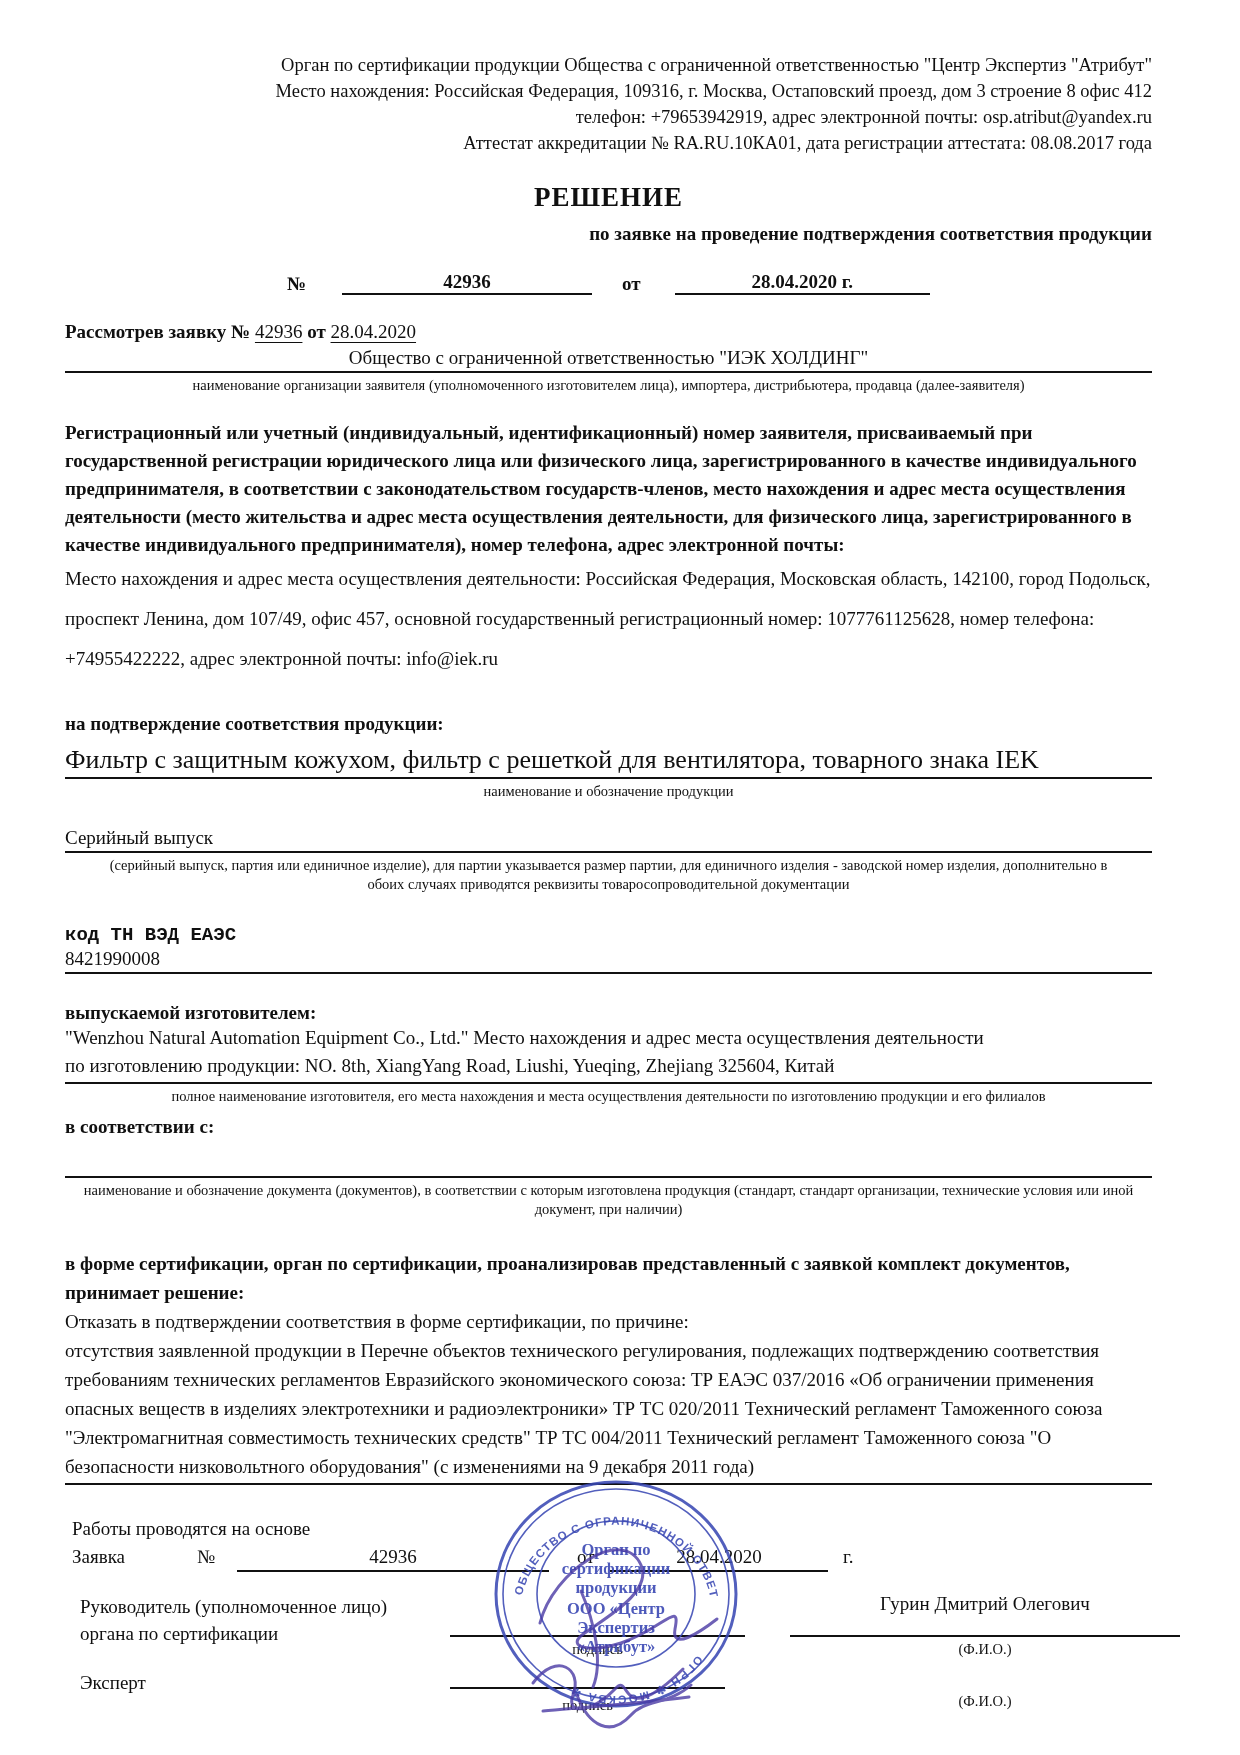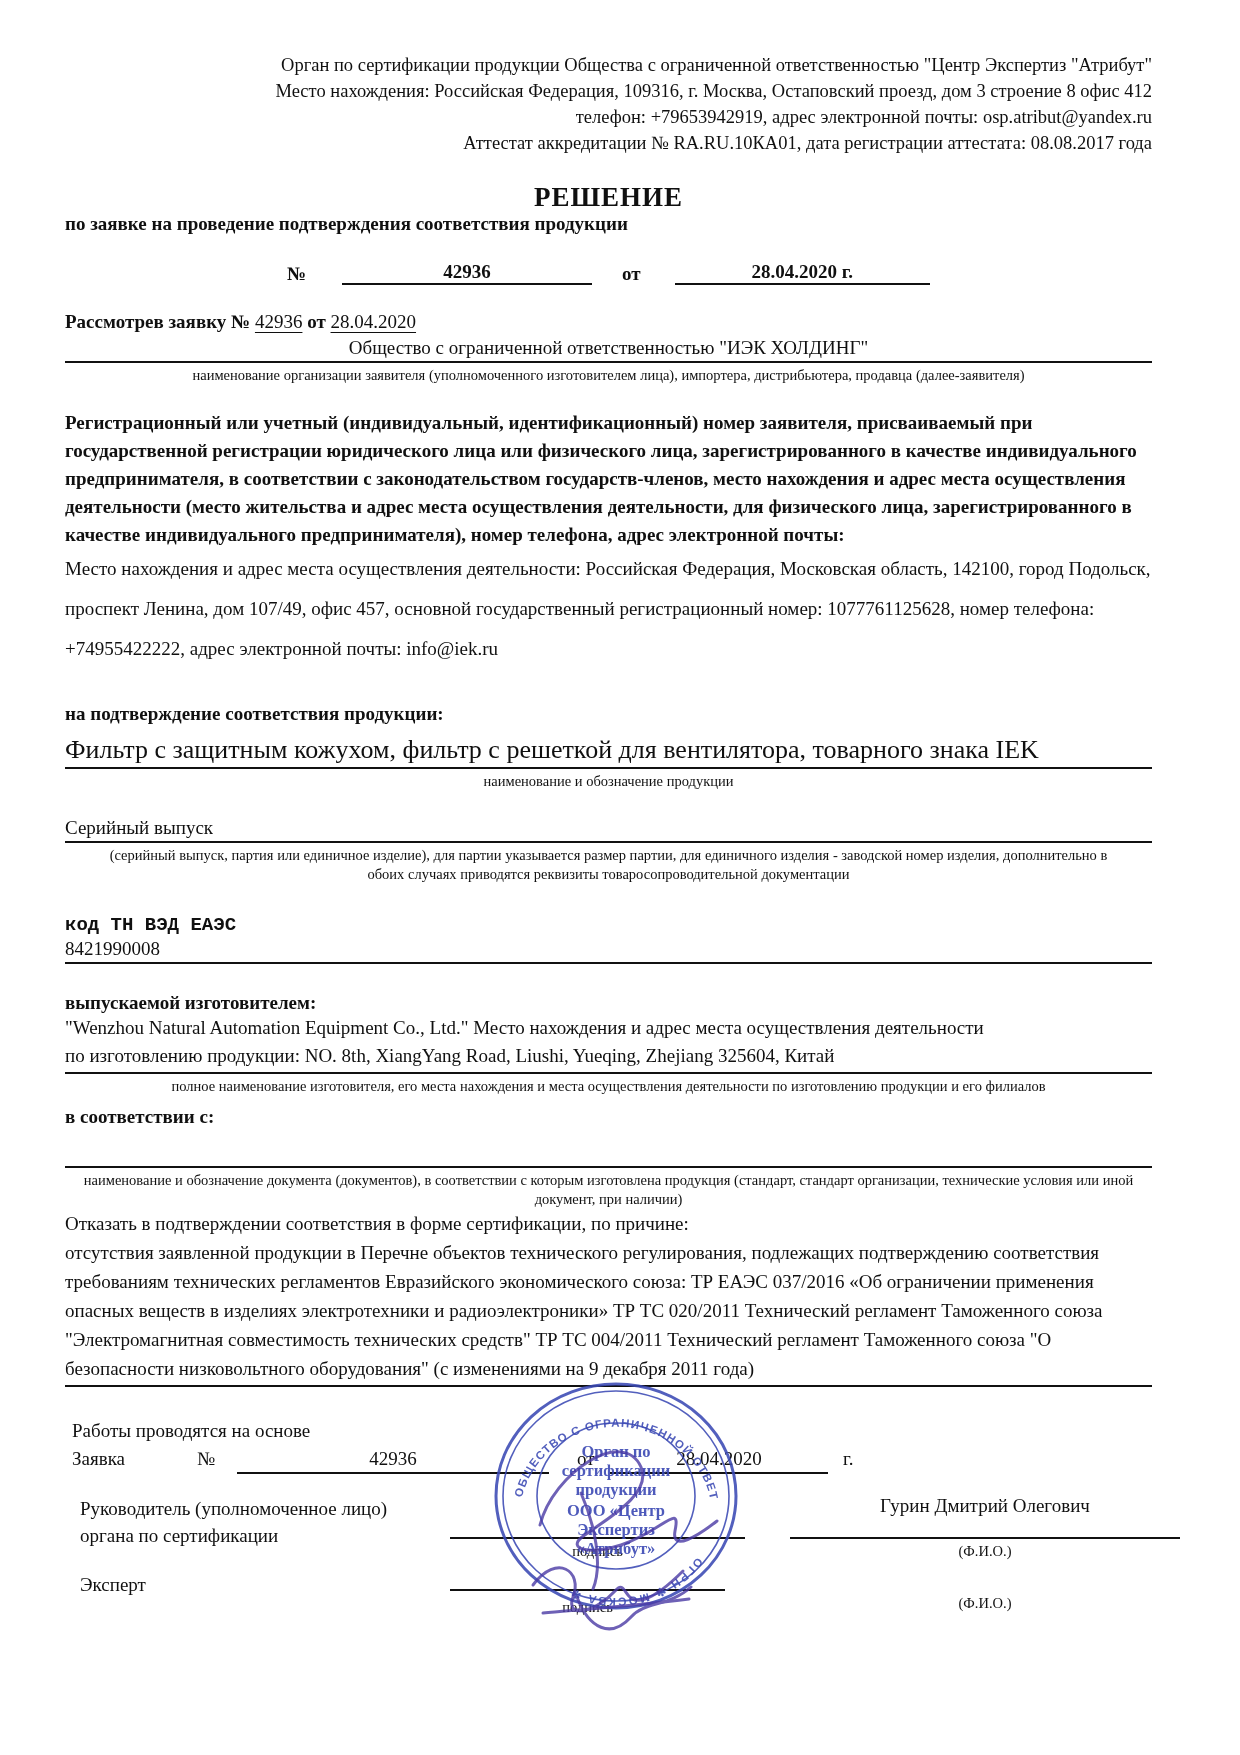--- a/index.html
+++ b/index.html
@@ -5,21 +5,21 @@
   html,body{margin:0;padding:0;background:#ffffff;}
   body{
     width:1240px;height:1755px;position:relative;
     font-family:"Liberation Serif","DejaVu Serif",serif;
     color:#101010;
     -webkit-font-smoothing:antialiased;
   }
   .page{padding:52px 88px 0 65px;position:relative;}
   .org-header{font-size:18.5px;line-height:26px;text-align:right;}
   .doc-title{text-align:center;font-weight:bold;font-size:27px;letter-spacing:1px;margin-top:26px;}
-  .doc-subtitle{text-align:left;font-weight:bold;font-size:19px;}
+  .doc-subtitle{text-align:right;font-weight:bold;font-size:19px;margin-top:10px;}
   .number-row{margin-top:26px;font-weight:bold;font-size:19px;display:flex;align-items:flex-end;}
   .uline-seg{border-bottom:2px solid #111;text-align:center;display:inline-block;}
   .number-row .seg1{width:250px;margin-left:36px;}
   .number-row .seg2{width:255px;margin-left:34px;}
   .number-row .ot{margin-left:30px;}
   .review-row{margin-top:26px;font-size:19px;}
   .review-row .b{font-weight:bold;}
   .review-row .v{text-decoration:underline;text-underline-offset:4px;}
   .applicant-name{text-align:center;font-size:19px;border-bottom:2px solid #111;padding-bottom:2px;margin-top:4px;}
   .annotation{font-size:14.5px;line-height:19px;text-align:center;margin-top:3px;}
@@ -89,20 +89,21 @@
 
   <div class="sec-head" style="margin-top:28px;">выпускаемой изготовителем:</div>
   <div class="manu-line">"Wenzhou Natural Automation Equipment Co., Ltd." Место нахождения и адрес места осуществления деятельности</div>
   <div class="manu-line ruled">по изготовлению продукции: NO. 8th, XiangYang Road, Liushi, Yueqing, Zhejiang 325604, Китай</div>
   <div class="annotation" style="padding:0 20px;">полное наименование изготовителя, его места нахождения и места осуществления деятельности по изготовлению продукции и его филиалов</div>
 
   <div class="sec-head" style="margin-top:10px;">в соответствии с:</div>
   <div class="blank-rule"></div>
   <div class="annotation">наименование и обозначение документа (документов), в соответствии с которым изготовлена продукция (стандарт, стандарт организации, технические условия или иной документ, при наличии)</div>
 
+  <div class="para-bold" style="margin-top:30px;line-height:29px;">в форме сертификации, орган по сертификации, проанализировав представленный с заявкой комплект документов, принимает решение:</div>
   <div class="decision-body">Отказать в подтверждении соответствия в форме сертификации, по причине:</div>
   <div class="decision-body ruled">отсутствия заявленной продукции в Перечне объектов технического регулирования, подлежащих подтверждению соответствия требованиям технических регламентов Евразийского экономического союза: ТР ЕАЭС 037/2016 «Об ограничении применения опасных веществ в изделиях электротехники и радиоэлектроники» ТР ТС 020/2011 Технический регламент Таможенного союза "Электромагнитная совместимость технических средств" ТР ТС 004/2011 Технический регламент Таможенного союза "О безопасности низковольтного оборудования" (с изменениями на 9 декабря 2011 года)</div>
 
   <div class="bottom">
 
     <div class="abs lbl" style="left:7px;top:14px;">Работы проводятся на основе</div>
 
     <div class="abs lbl" style="left:7px;top:42px;">Заявка</div>
     <div class="abs lbl" style="left:132px;top:42px;">№</div>
     <div class="abs lbl sig-line" style="left:172px;top:42px;width:312px;text-align:center;">42936</div>

